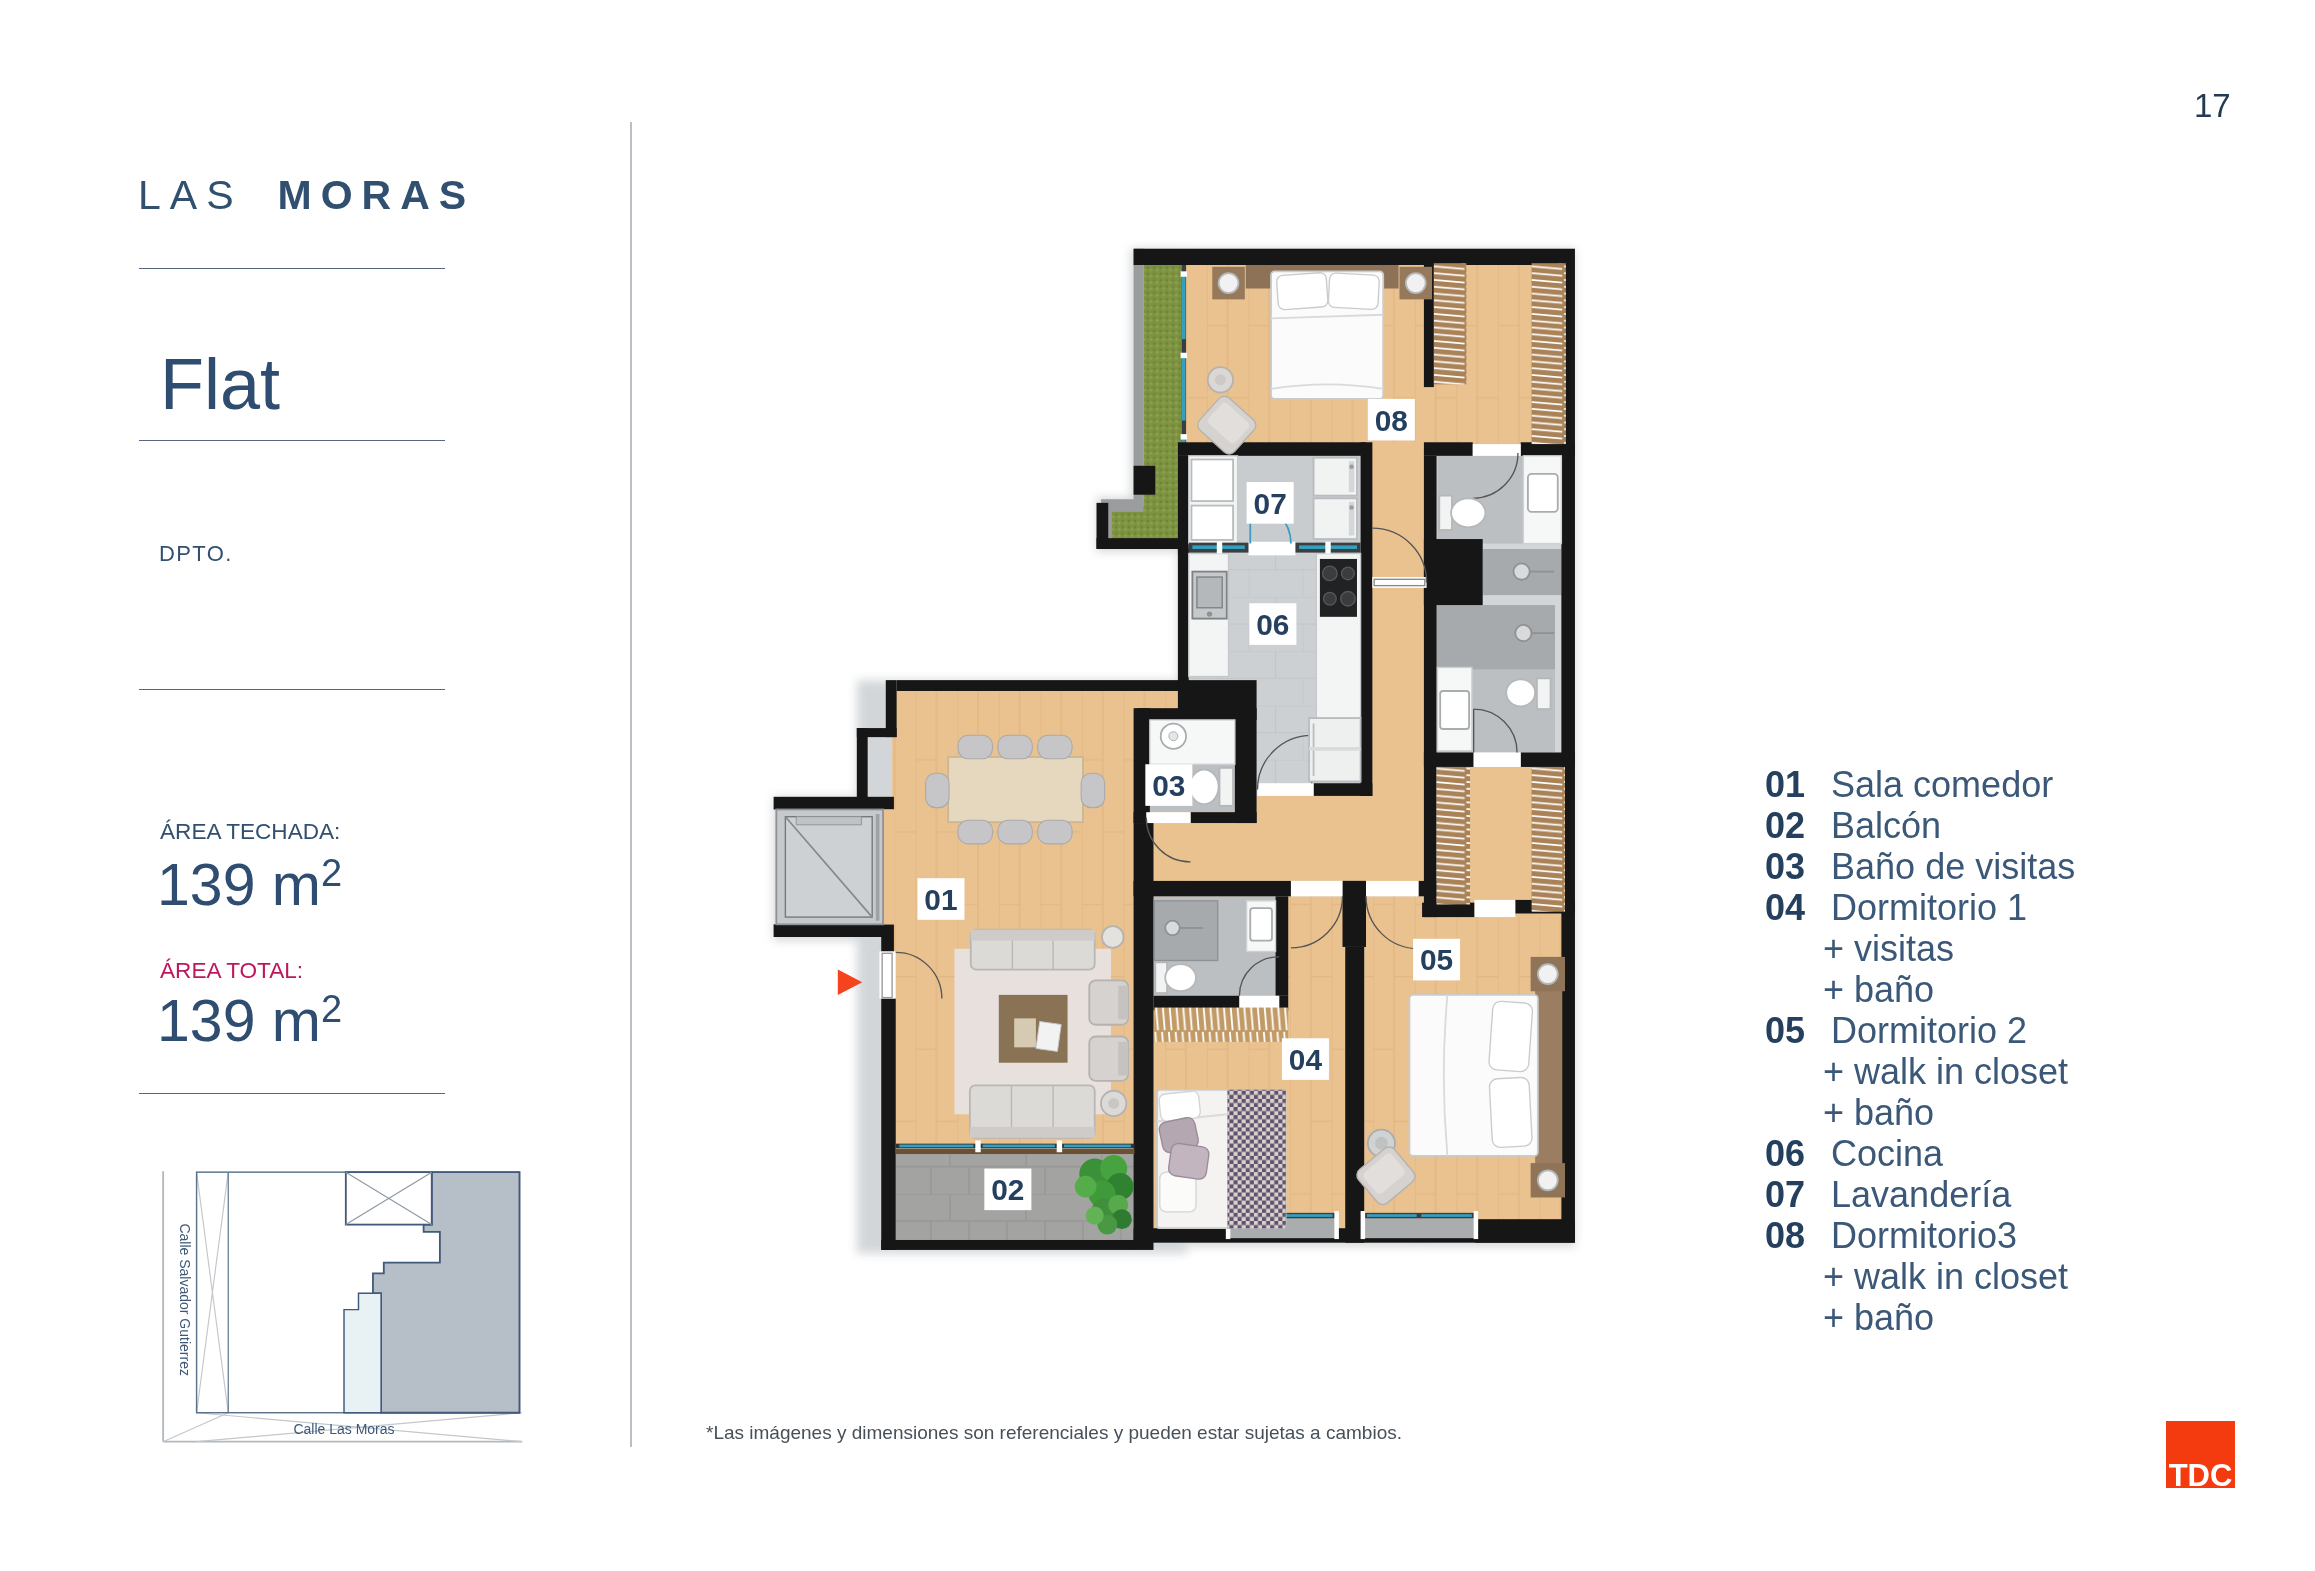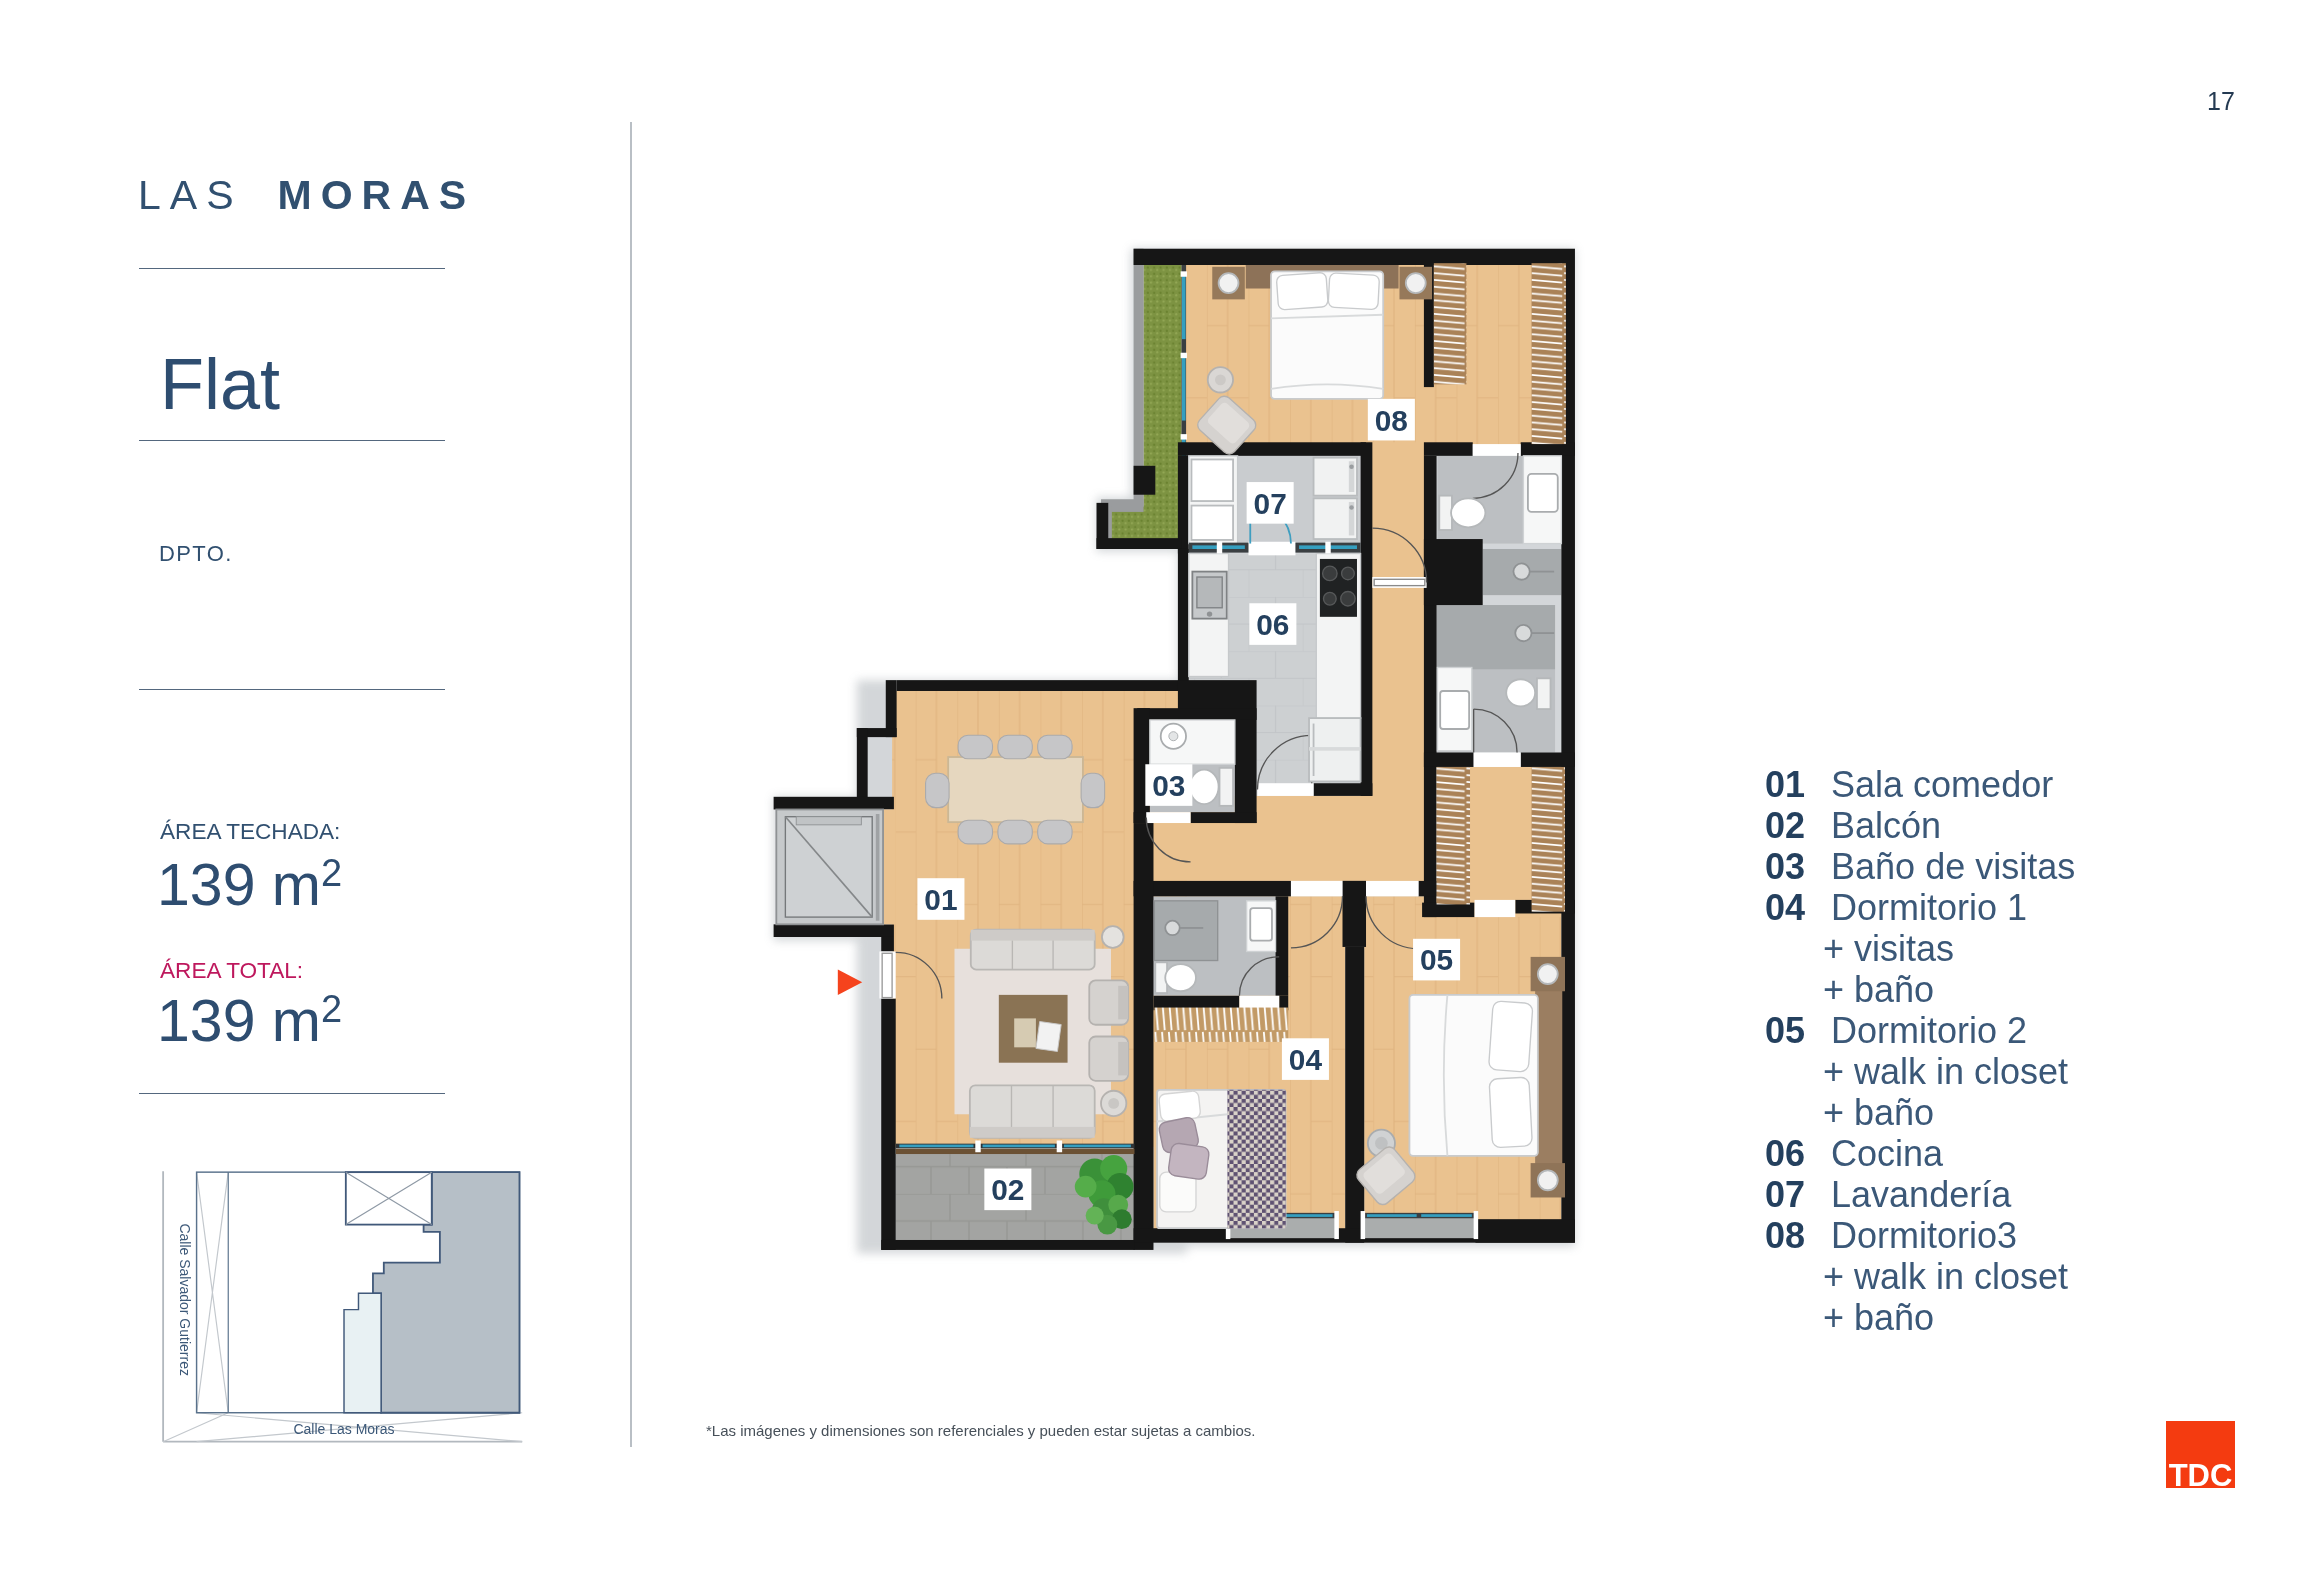--- a/index.html
+++ b/index.html
@@ -3,21 +3,21 @@
 <meta charset="utf-8">
 <style>
   html,body{margin:0;padding:0;background:#ffffff;}
   #page{position:relative;width:2316px;height:1571px;background:#ffffff;overflow:hidden;font-family:"Liberation Sans",sans-serif;}
   .abs{position:absolute;}
 </style>
 </head>
 <body>
 <div id="page">
 
-<div class="abs" style="left:2194px;top:87px;width:54px;text-align:center;font-size:25px;color:#243a52;">17</div>
+<div class="abs" style="left:2194px;top:87px;width:54px;text-align:left;font-size:33px;color:#243a52;">17</div>
 
 <div class="abs" style="left:138px;top:172px;font-size:41px;color:#315070;letter-spacing:9px;"><span style="font-weight:400;">LAS</span><span style="font-weight:700;margin-left:35px;">MORAS</span></div>
 
 <div class="abs" style="left:139px;top:268px;width:306px;height:1.4px;background:#54677e;"></div>
 
 <div class="abs" style="left:160px;top:343px;font-size:72px;color:#2e4d70;font-weight:400;">Flat</div>
 
 <div class="abs" style="left:139px;top:440px;width:306px;height:1.4px;background:#54677e;"></div>
 
 <div class="abs" style="left:159px;top:541px;font-size:22px;color:#315070;letter-spacing:1.4px;">DPTO.</div>
@@ -47,21 +47,21 @@
 <div><b style="color:#24405e;">05</b><span style="margin-left:26px;">Dormitorio 2</span></div>
 <div style="margin-left:58px;">+ walk in closet</div>
 <div style="margin-left:58px;">+ baño</div>
 <div><b style="color:#24405e;">06</b><span style="margin-left:26px;">Cocina</span></div>
 <div><b style="color:#24405e;">07</b><span style="margin-left:26px;">Lavandería</span></div>
 <div><b style="color:#24405e;">08</b><span style="margin-left:26px;">Dormitorio3</span></div>
 <div style="margin-left:58px;">+ walk in closet</div>
 <div style="margin-left:58px;">+ baño</div>
 </div>
 
-<div class="abs" style="left:706px;top:1422px;font-size:15px;color:#475059;">*Las imágenes y dimensiones son referenciales y pueden estar sujetas a cambios.</div>
+<div class="abs" style="left:706px;top:1422px;font-size:19px;color:#475059;">*Las imágenes y dimensiones son referenciales y pueden estar sujetas a cambios.</div>
 
 <div class="abs" style="left:2166px;top:1421px;width:69px;height:67px;background:#f43b10;"></div>
 <div class="abs" style="left:2166px;top:1458px;width:69px;text-align:center;font-size:31px;font-weight:700;color:#ffffff;">TDC</div>
 
 <svg class="abs" style="left:0;top:0;" width="2316" height="1571" viewBox="0 0 2560 1737">
 <defs>
 <pattern id="hatch" width="36" height="7.5" patternUnits="userSpaceOnUse">
 <rect width="36" height="7.5" fill="#aa8257"></rect>
           <path d="M1 2 L35 5" stroke="#ffffff" stroke-width="2" fill="none"></path>
 </pattern>

